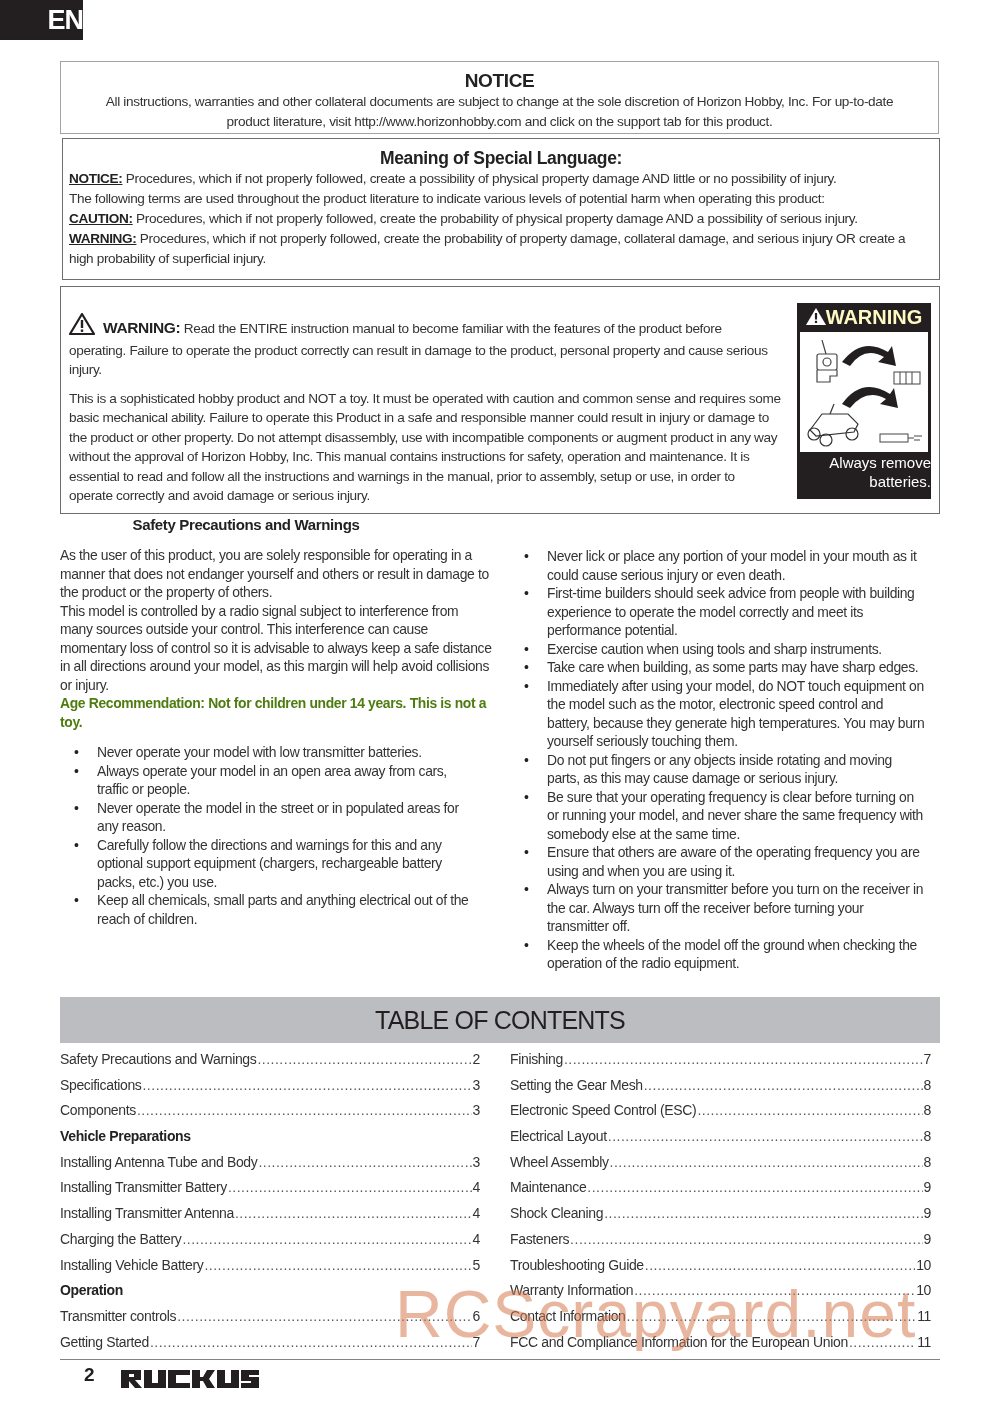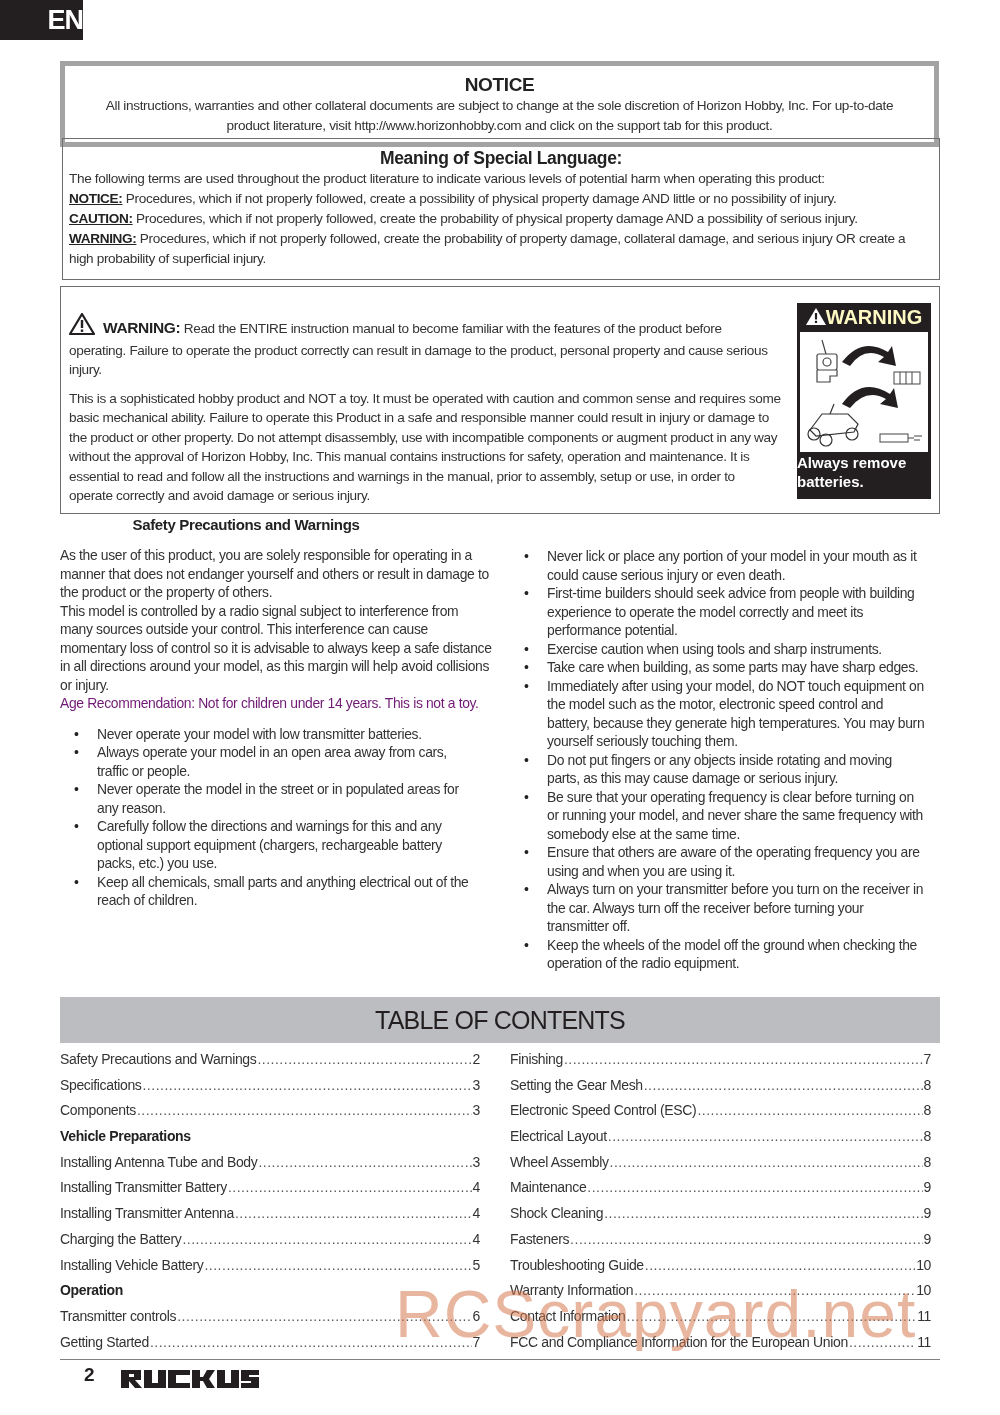--- a/index.html
+++ b/index.html
@@ -2,49 +2,49 @@
 <html><head>
 <meta charset="utf-8">
 <style>
   html, body { margin: 0; padding: 0; background: #ffffff; }
   body { width: 1000px; height: 1415px; position: relative; overflow: hidden;
          font-family: "Liberation Sans Narrow", "Liberation Sans", sans-serif; color: #2a2a2a; }
   .cond { font-family: "Liberation Sans", sans-serif; letter-spacing: -0.35px; }
   .lang-tab { position: absolute; left: 0; top: 0; width: 83px; height: 40px; background: #231f20;
               color: #fff; font-weight: bold; font-size: 27px; line-height: 40px; text-align: right;
               font-family: "Liberation Sans", sans-serif; letter-spacing: -1px; }
-  .notice-box { position: absolute; left: 60px; top: 61px; width: 879px; height: 86px;
-                border: 5px solid #a3a3a3; box-sizing: border-box; text-align: center; }
+  .notice-box { position: absolute; left: 60px; top: 61px; width: 879px; height: 73px;
+                border: 1px solid #a3a3a3; box-sizing: border-box; text-align: center; }
   .notice-title { font-weight: bold; font-size: 19px; margin-top: 8px; line-height: 22px; color: #222; }
   .notice-body { font-size: 13.6px; line-height: 20px; color: #333; padding: 0 8px; }
   .special-box { position: absolute; left: 62px; top: 138px; width: 878px; height: 142px;
                  border: 1px solid #6d6e71; box-sizing: border-box; padding: 8px 6px 15px 6px; }
   .special-title { text-align: center; font-weight: bold; font-size: 17.5px; line-height: 22px; color: #222; }
   .special-line { font-size: 13.6px; line-height: 20px; color: #333; }
   .special-line b { text-decoration: underline; color: #222; }
   .warning-box { position: absolute; left: 60px; top: 286px; width: 880px; height: 228px;
                  border: 1px solid #6d6e71; box-sizing: border-box; }
   .warning-text { position: absolute; left: 8px; top: 26px; width: 712px; font-size: 13.6px; line-height: 19.5px; color: #333; }
   .warning-text p { margin: 0 0 9px 0; }
   .warning-text .wlabel { font-weight: bold; font-size: 15.5px; color: #222; }
   .tri-icon { display: inline-block; vertical-align: -2px; margin-right: 8px; }
   .warn-sign { position: absolute; left: 736px; top: 16px; width: 134px; height: 196px; background: #231f20; }
   .warn-sign-head { color: #fef9c3; font-family: "Liberation Sans", sans-serif; font-weight: bold;
                     font-size: 20px; text-align: center; height: 28px; line-height: 28px; }
   .warn-sign-pic { position: absolute; left: 3px; top: 29px; width: 128px; height: 120px; background: #fff; }
   .warn-sign-foot { position: absolute; left: 0; top: 150px; width: 134px; color: #fff;
-                    font-family: "Liberation Sans", sans-serif; font-weight: bold; font-size: 15px;
-                    line-height: 19px; text-align: left; }
+                    font-family: "Liberation Sans", sans-serif; font-weight: normal; font-size: 15px;
+                    line-height: 19px; text-align: right; }
   .col { position: absolute; font-size: 13.9px; line-height: 18.5px; color: #333; }
   .col-left { left: 60px; top: 515px; width: 432px; }
   .col-right { left: 510px; top: 535px; width: 430px; }
   .sec-heading { font-family: "Liberation Sans", sans-serif; font-weight: bold; font-size: 15px;
                  text-align: center; color: #222; line-height: 20px; margin-bottom: 11px; padding-right: 60px; }
   .para { margin: 0; }
-  .age { font-weight: normal; color: #701a75; }
+  .age { font-weight: bold; color: #4d7c0f; }
   ul.bul { list-style: none; margin: 12px; padding: 0; }
   ul.bul li { position: relative; padding-left: 25px; }
   ul.bul li::before { content: "\2022"; position: absolute; left: 2px; top: 0; font-size: 14px; color: #222; }
   .toc-bar { position: absolute; left: 60px; top: 997px; width: 880px; height: 46px; background: #bcbdc0;
              text-align: center; font-family: "Liberation Sans", sans-serif; font-weight: normal;
              font-size: 25px; line-height: 46px; color: #231f20; letter-spacing: -0.8px; }
   .toc-col { position: absolute; top: 1047px; font-size: 14px; color: #333; }
   .toc-left { left: 60px; width: 420px; }
   .toc-right { left: 510px; width: 421px; }
   .toc-row { display: flex; height: 25.7px; line-height: 25.7px; align-items: baseline; }
@@ -66,22 +66,22 @@
 <div class="lang-tab">EN</div>
 
 <div class="notice-box cond">
   <div class="notice-title">NOTICE</div>
   <div class="notice-body">All instructions, warranties and other collateral documents are subject to change at the sole discretion of Horizon Hobby, Inc.  For up-to-date</div>
   <div class="notice-body">product literature, visit http://www.horizonhobby.com and click on the support tab for this product.</div>
 </div>
 
 <div class="special-box cond">
   <div class="special-title">Meaning of Special Language:</div>
+  <div class="special-line"><b>NOTICE:</b><span> Procedures, which if not properly followed, create a possibility of physical property damage AND little or no possibility of injury.</span></div>
   <div class="special-line">The following terms are used throughout the product literature to indicate various levels of potential harm when operating this product:</div>
-  <div class="special-line"><b>NOTICE:</b><span> Procedures, which if not properly followed, create a possibility of physical property damage AND little or no possibility of injury.</span></div>
   <div class="special-line"><b>CAUTION:</b><span> Procedures, which if not properly followed, create the probability of physical property damage AND a possibility of serious injury.</span></div>
   <div class="special-line"><b>WARNING:</b><span> Procedures, which if not properly followed, create the probability of property damage, collateral damage, and serious injury OR create a high probability of superficial injury.</span></div>
 </div>
 
 <div class="warning-box">
   <div class="warning-text cond">
     <p>
       <span class="tri-icon">
         <svg width="26" height="22" viewBox="0 0 26 22">
             <path d="M13 1 L25 21 L1 21 Z" fill="none" stroke="#231f20" stroke-width="2.2" stroke-linejoin="round"></path>

